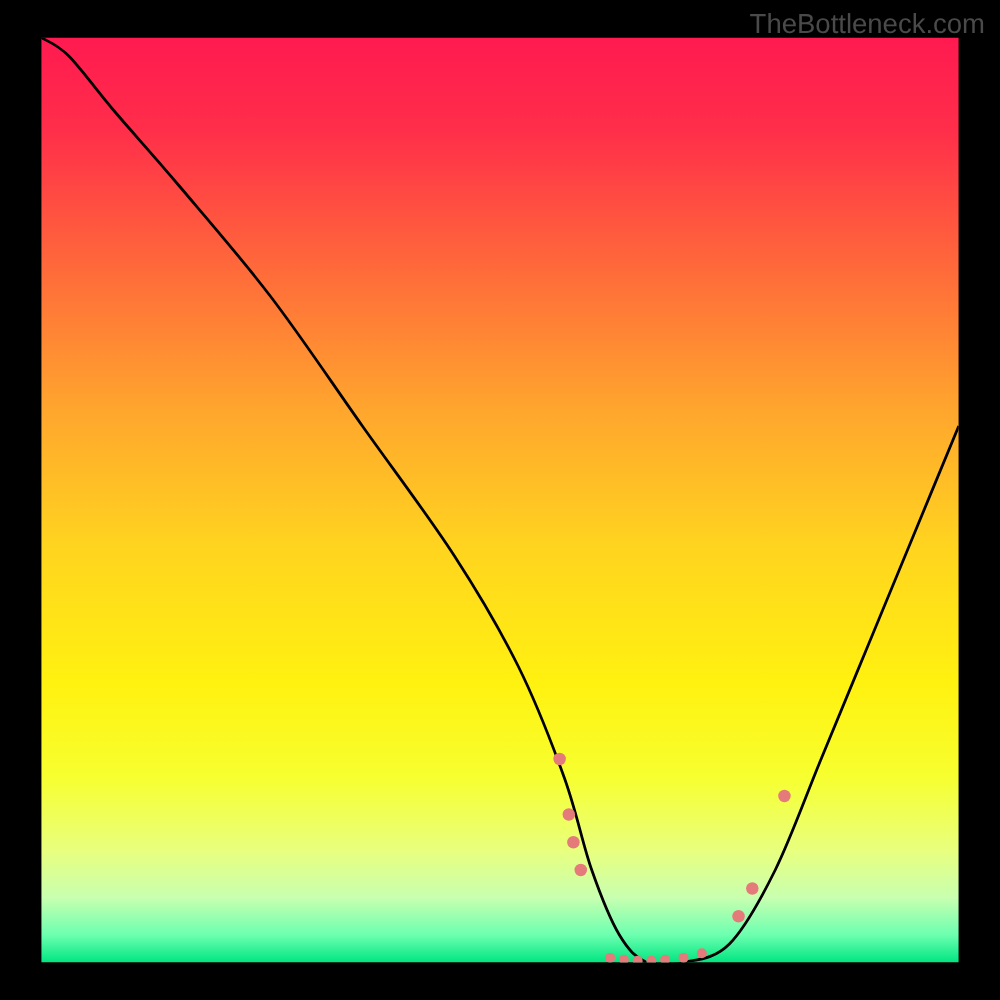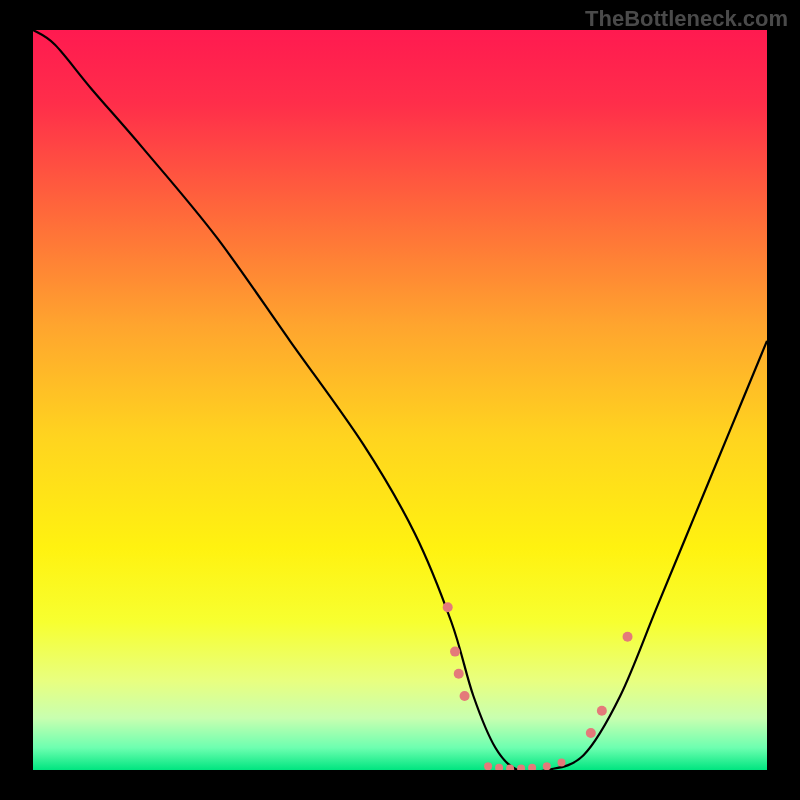--- a/index.html
+++ b/index.html
@@ -16,21 +16,21 @@
     width: 800px;
     height: 800px;
     background: #000;
   }
   .watermark {
     position: absolute;
     top: 6px;
     right: 12px;
     color: #4a4a4a;
     font-size: 22px;
-    font-weight: bold;
+    font-weight: normal;
     z-index: 10;
   }
   .plot {
     position: absolute;
     left: 33px;
     top: 30px;
     width: 734px;
     height: 740px;
   }
 </style>

